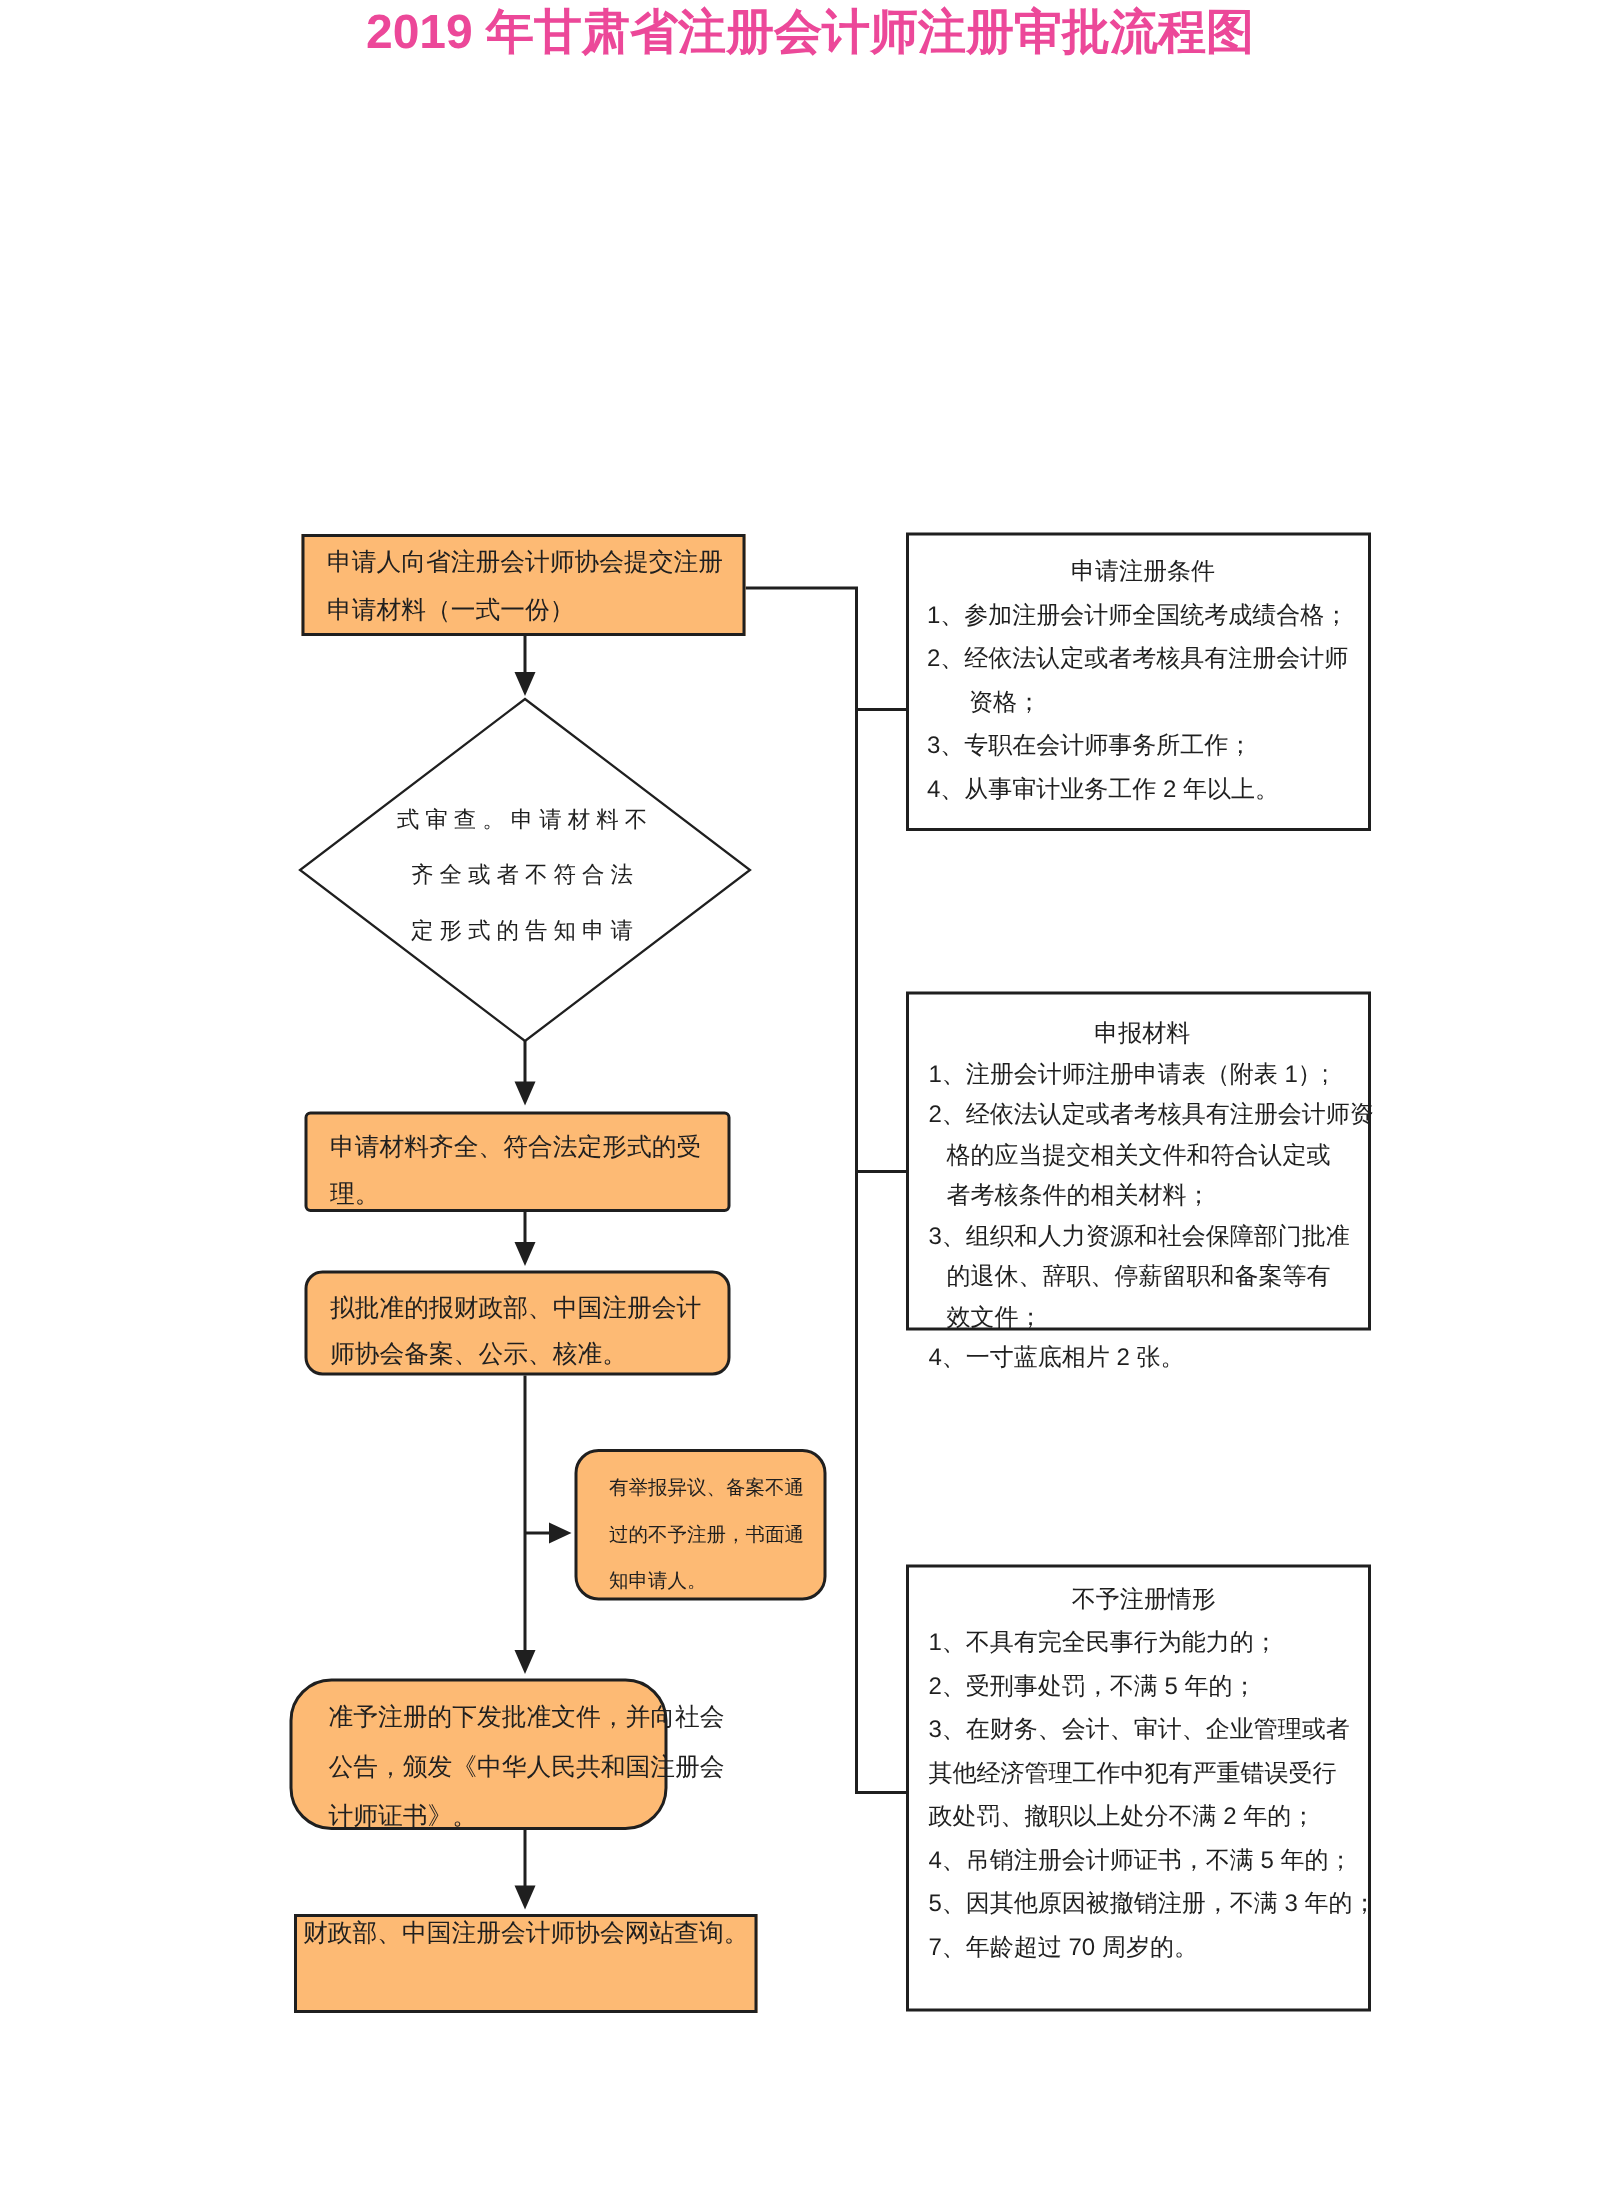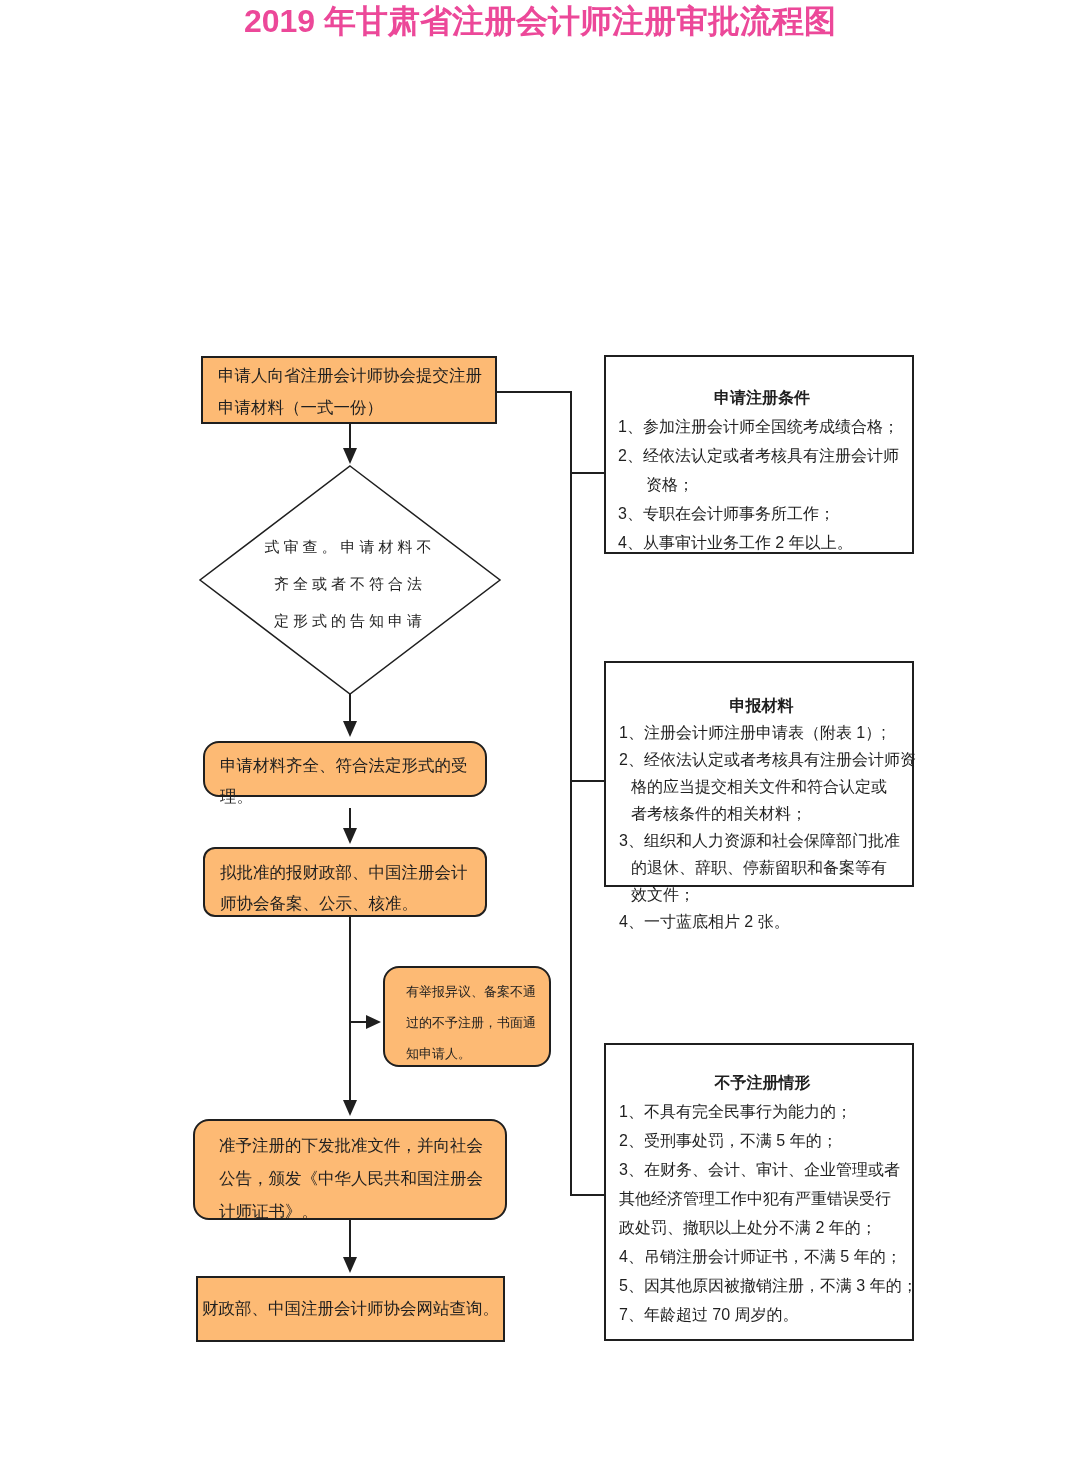--- a/index.html
+++ b/index.html
@@ -22,31 +22,31 @@
   .ln { white-space:nowrap; }
 
   #n1 { left:201px; top:356px; width:296px; height:68px; padding:1px 4px 0 15px; line-height:32px; }
 
   #dtext {
     position:absolute; left:240px; top:528px; width:220px; height:133px;
     overflow:hidden; text-align:center; font-size:15px; letter-spacing:4px;
     line-height:37px;
   }
 
-  #n2 { left:203px; top:741px; width:284px; height:56px; border-radius:16px; padding:7px 4px 0 15px; line-height:31px; }
+  #n2 { left:203px; top:741px; width:284px; height:67px; border-radius:4px; padding:7px 4px 0 15px; line-height:31px; }
   #n3 { left:203px; top:847px; width:284px; height:70px; border-radius:12px; padding:8px 4px 0 15px; line-height:31px; }
   #n4side { left:383px; top:966px; width:168px; height:101px; border-radius:16px; padding:8px 2px 0 21px; line-height:31px; font-size:13px; }
-  #n5 { left:193px; top:1119px; width:314px; height:101px; border-radius:16px; padding:8px 4px 0 24px; line-height:33px; }
-  #n6 { left:196px; top:1276px; width:309px; height:66px; display:flex; align-items:center; justify-content:center; text-align:center; }
+  #n5 { left:193px; top:1119px; width:252px; height:101px; border-radius:28px; padding:8px 4px 0 24px; line-height:33px; }
+  #n6 { left:196px; top:1276px; width:309px; height:66px; display:flex; justify-content:center; text-align:center; }
 
   .info {
     position:absolute; box-sizing:border-box; background:#fff;
     border:2px solid #1f1f1f; font-size:16px;
   }
-  .info-title { text-align:center; font-weight:bold;margin-top:16px; }
+  .info-title { text-align:center; font-weight:normal; }
   #ib1 { left:604px; top:355px; width:310px; height:199px; padding:10px 6px 0 12px; line-height:29px; }
   #ib2 { left:604px; top:661px; width:310px; height:226px; padding:13px 8px 0 13px; line-height:27px; }
   #ib3 { left:604px; top:1043px; width:310px; height:298px; padding:7px 6px 0 13px; line-height:29px; }
   .ind28 { padding-left:28px; }
   .ind12 { padding-left:12px; }
 </style>
 </head>
 <body>
 
 <div class="canvas">

